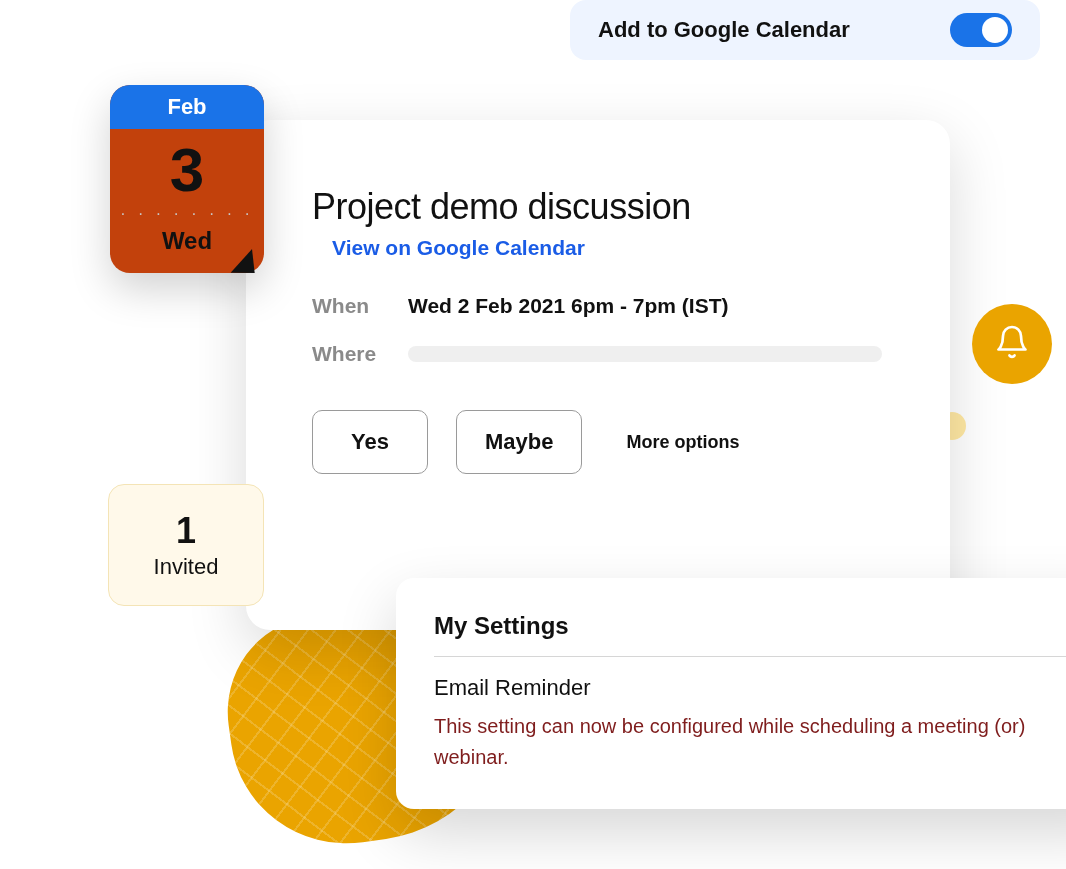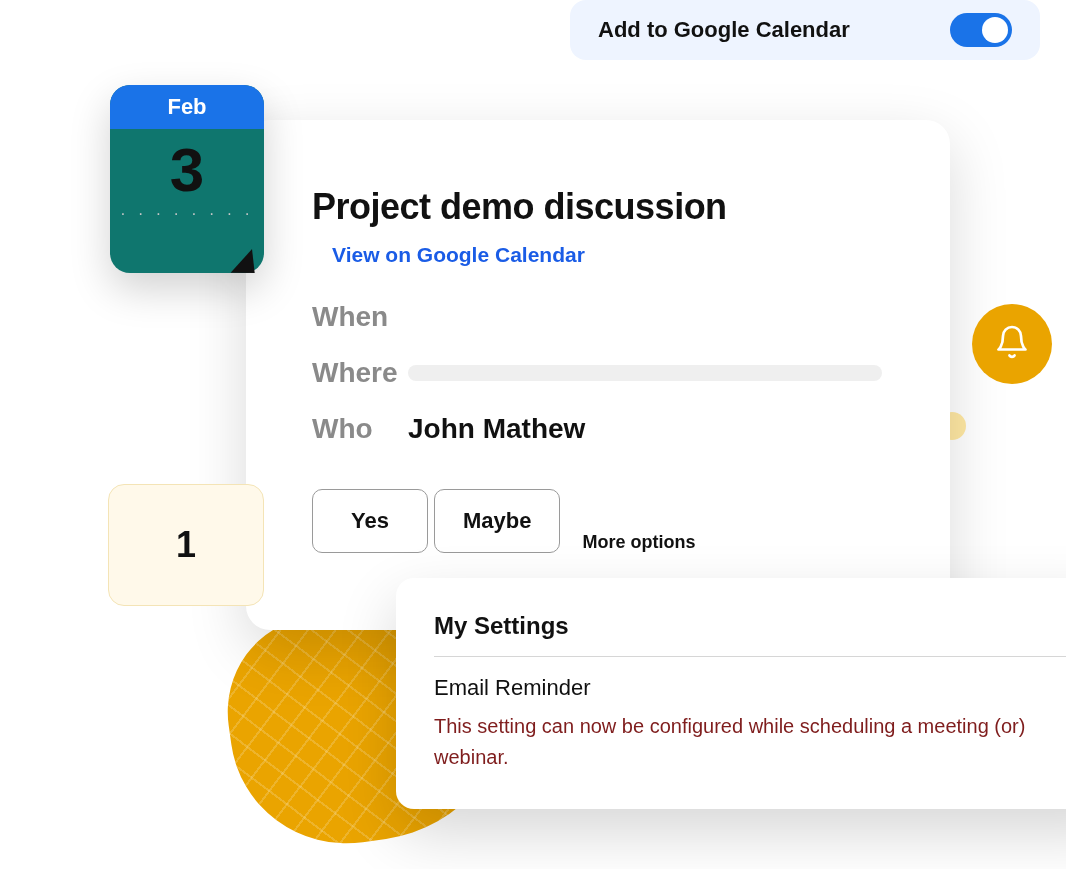--- a/index.html
+++ b/index.html
@@ -93,61 +93,61 @@
       width: 704px;
       height: 510px;
       background: #fff;
       border-radius: 24px;
       box-shadow: 0 20px 60px rgba(0,0,0,0.15);
       padding: 66px 58px 40px 66px;
       z-index: 2;
     }
     .event-title {
       font-size: 36px;
-      font-weight: 700;
+      font-weight: 400;
       color: #111;
       letter-spacing: -0.5px;
-      margin-bottom: 15px;
+      margin-bottom: 8px;
     }
     .event-link {
       font-size: 21px;
       font-weight: 600;
       color: #1a5ce6;
       text-decoration: none;
       display: inline-block;
       margin-bottom: 34px;
       cursor: pointer;
       margin-left: 20px;
     }
     .detail-row {
       display: flex;
       align-items: center;
       margin-bottom: 24px;
-      font-size: 28px;
+      font-size: 21px;
     }
     .detail-label {
       width: 96px;
       color: #8a8a8a;
       font-weight: 600;
     }
     .detail-value {
       color: #111;
       font-weight: 600;
     }
     .where-bar {
       flex: 1;
       height: 16px;
       background: #efefef;
       border-radius: 8px;
       margin-right: 10px;
     }
     .rsvp-row {
       display: flex;
-      align-items: flex-end;
-      gap: 6px;
+      align-items: center;
+      gap: 28px;
       margin-top: 44px;
     }
     .rsvp-btn {
       border: 1.5px solid #9a9a9a;
       background: #fff;
       border-radius: 10px;
       height: 64px;
       min-width: 116px;
       padding: 0 28px;
       font-size: 22px;
@@ -164,21 +164,21 @@
       cursor: pointer;
     }
 
     
     .date-badge {
       position: absolute;
       top: 85px;
       left: 110px;
       width: 154px;
       height: 188px;
-      background: #0f766e;
+      background: #c2410c;
       border-radius: 20px;
       box-shadow: 0 16px 40px rgba(0,0,0,0.18);
       overflow: hidden;
       z-index: 4;
       text-align: center;
     }
     .date-month {
       background: #1a73e8;
       color: #fff;
       font-size: 22px;
@@ -306,48 +306,47 @@
     <div class="toggle-knob"></div>
   </div>
 </div>
 
 <div class="event-card">
   <h1 class="event-title">Project demo discussion</h1>
   <a class="event-link">View on Google Calendar</a>
 
   <div class="detail-row">
     <span class="detail-label">When</span>
+    <span class="detail-value">Wed 2 Feb 2021 6pm - 7pm (IST)</span>
   </div>
 
   <div class="detail-row">
     <span class="detail-label">Where</span>
     <div class="where-bar"></div>
   </div>
 
-  <div class="detail-row">
-    <span class="detail-label">Who</span>
-    <span class="detail-value">John Mathew</span>
-  </div>
 
   <div class="rsvp-row">
     <button class="rsvp-btn">Yes</button>
     <button class="rsvp-btn">Maybe</button>
     <span class="more-options">More options</span>
   </div>
 </div>
 
 <div class="date-badge">
   <div class="date-month">Feb</div>
   <div class="date-day">3</div>
   <div class="date-dots">· · · · · · · ·</div>
+  <div class="date-weekday">Wed</div>
 </div>
 <div class="badge-pointer"></div>
 
 <div class="invited-card">
   <div class="invited-count">1</div>
+  <div class="invited-label">Invited</div>
 </div>
 
 <div class="notif-circle">
   <span>
     <svg viewBox="0 0 24 24" fill="none" stroke="#fff" stroke-width="1.8" stroke-linecap="round" stroke-linejoin="round">
       <path d="M18 8a6 6 0 0 0-12 0c0 7-3 9-3 9h18s-3-2-3-9"></path>
       <path d="M13.7 21a2 2 0 0 1-3.4 0"></path>
     </svg>
   </span>
 </div>

